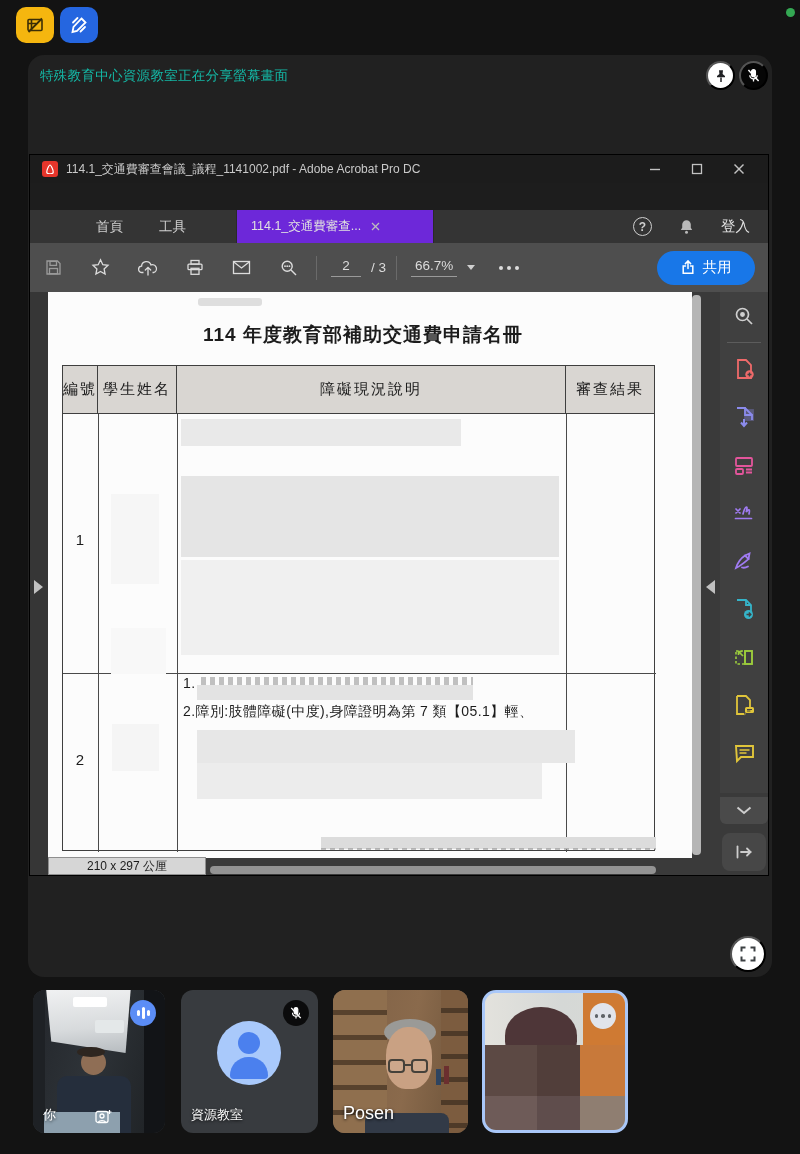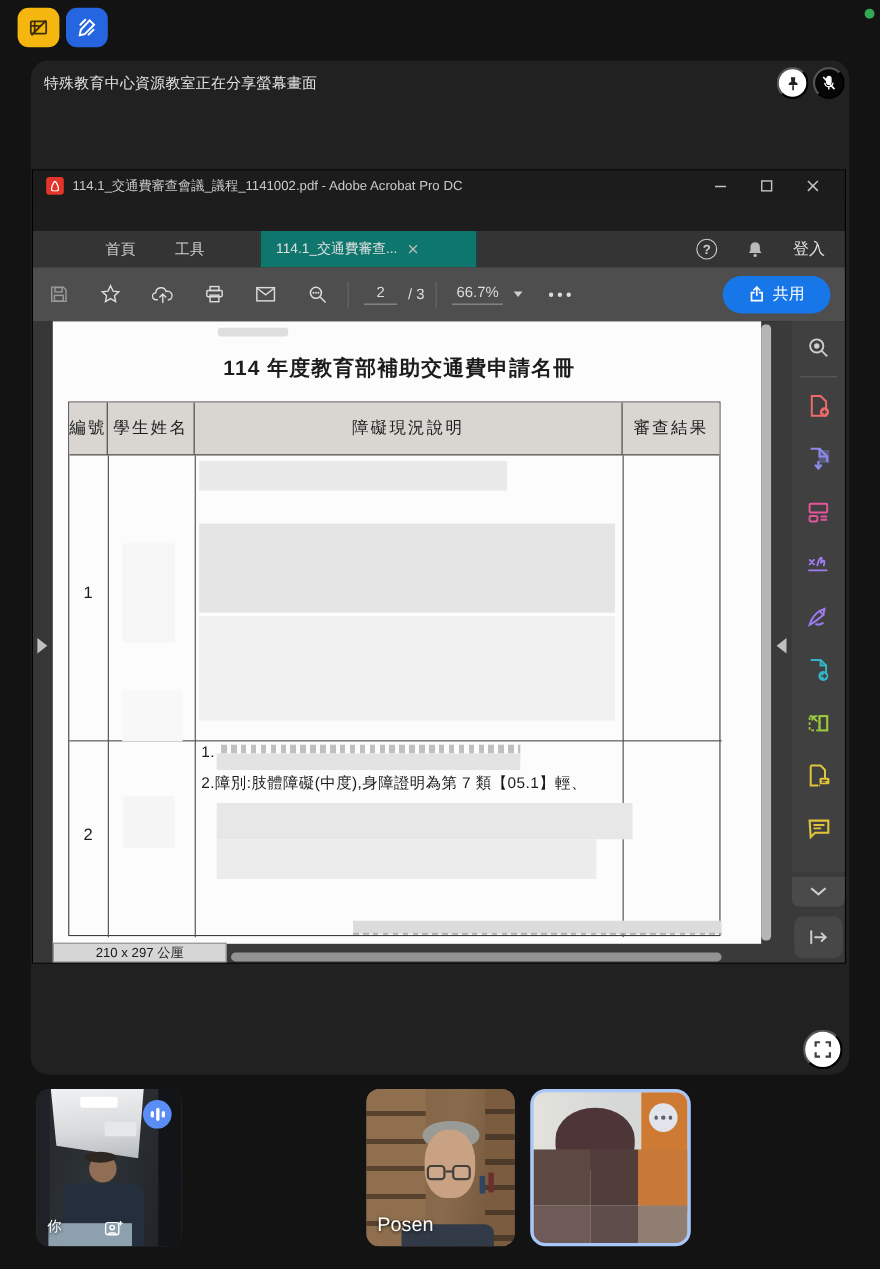--- a/index.html
+++ b/index.html
@@ -15,36 +15,36 @@
   svg{display:block;}
 
   
   .top-btn{width:38px;height:36px;border-radius:10px;display:flex;align-items:center;justify-content:center;border:none;cursor:pointer;}
   .top-btn.yellow{left:16px;top:7px;background:var(--yellow-button);}
   .top-btn.blue{left:60px;top:7px;background:#2566e0;}
   .presence-dot{left:786px;top:8px;width:9px;height:9px;background:#34a853;}
 
   
   .share-panel{left:28px;top:55px;width:744px;height:922px;background:#212121;border-radius:16px;}
-  .banner{left:12px;top:12px;font-size:13.5px;color:#e5e5e5;letter-spacing:.3px;}
+  .banner{left:12px;top:12px;font-size:13.5px;color:#14b8a6;letter-spacing:.3px;}
   .pin-btn{left:678px;top:6px;width:29px;height:29px;background:#fff;display:flex;align-items:center;justify-content:center;}
   .micoff-top{left:711px;top:6px;width:29px;height:29px;background:#060606;display:flex;align-items:center;justify-content:center;}
   .fullscreen-btn{left:702px;top:881px;width:36px;height:36px;background:#fff;display:flex;align-items:center;justify-content:center;}
 
   
   .acrobat{left:30px;top:155px;width:738px;height:720px;background:#1d1d1d;box-shadow:0 0 0 1px #000;}
   .titlebar{left:0;top:0;width:738px;height:28px;background:#1c1c1c;display:flex;align-items:center;padding:0 8px 0 12px;color:#c9c9c9;}
   .titlebar .t-title{font-size:12px;margin-left:8px;white-space:nowrap;}
   .win-controls{margin-left:auto;display:flex;}
   .win-btn{width:42px;height:26px;display:flex;align-items:center;justify-content:center;color:#c2c2c2;}
   .pdf-badge{width:16px;height:16px;border-radius:3px;background:#e5352b;display:flex;align-items:center;justify-content:center;}
   .menubar{left:0;top:28px;width:738px;height:27px;background:#1c1c1c;display:flex;align-items:center;gap:24px;padding-left:14px;color:#d6d6d6;font-size:12.5px;}
   .tabbar{left:0;top:55px;width:738px;height:33px;background:#343434;display:flex;align-items:stretch;color:#d0d0d0;font-size:13.5px;padding-left:48px;}
   .tab-plain{display:flex;align-items:center;padding:0 18px;}
-  .tab-doc{display:flex;align-items:center;gap:10px;background:#0f766e;border-left:1px solid #2a2a2a;border-right:1px solid #2a2a2a;padding:0 14px;margin-left:32px;width:198px;font-size:12.5px;color:#e0e0e0;}
+  .tab-doc{display:flex;align-items:center;gap:10px;background:#6d28d9;border-left:1px solid #2a2a2a;border-right:1px solid #2a2a2a;padding:0 14px;margin-left:32px;width:198px;font-size:12.5px;color:#e0e0e0;}
   .tab-doc .lbl{white-space:nowrap;overflow:hidden;}
   .tab-right{margin-left:auto;display:flex;align-items:center;gap:26px;padding-right:18px;}
   .help-circle{width:19px;height:19px;border:1.6px solid #cfcfcf;border-radius:50%;color:#cfcfcf;font-size:12px;display:flex;align-items:center;justify-content:center;font-weight:bold;}
   .signin{font-size:14.5px;color:#e3e3e3;}
   .toolbar{left:0;top:88px;width:738px;height:49px;background:#4e4e4e;display:flex;align-items:center;color:#dcdcdc;}
   .tb-ico{width:47px;height:49px;display:flex;align-items:center;justify-content:center;}
   .tb-sep{width:1px;height:24px;background:#6a6a6a;margin:0 4px;}
   .page-box{display:flex;align-items:center;margin:0 6px 0 10px;}
   .page-input{width:30px;text-align:center;font-size:13.5px;border-bottom:1px solid #9a9a9a;padding-bottom:3px;}
   .page-total{font-size:13.5px;margin-left:10px;}
@@ -473,20 +473,36 @@
           <g fill="none" stroke="#fff" stroke-width="1.3">
             <rect x="1" y="2.5" width="12" height="11" rx="2"></rect>
             <circle cx="7" cy="7" r="2"></circle>
             <path d="M3.5 13c.8-1.8 6.2-1.8 7 0"></path>
             <path d="M14.5 1v4M12.5 3h4" stroke-width="1.2"></path>
           </g>
         </svg>
     </span>
   </div>
 
+  <div class="abs tile" style="left:181px;width:137px;">
+    <span class="badge mic-badge">
+      <svg width="14" height="14" viewBox="0 0 15 15">
+          <g stroke="#fff" stroke-width="1.3" fill="none">
+            <rect x="5.6" y="1.6" width="3.8" height="7" rx="1.9" fill="#fff"></rect>
+            <path d="M3.8 7.2a3.7 3.7 0 0 0 7.4 0M7.5 11v2.4"></path>
+            <line x1="2.4" y1="2" x2="12.6" y2="13" stroke-width="1.5"></line>
+          </g>
+        </svg>
+    </span>
+    <span class="avatar">
+        <span class="head"></span>
+        <span class="body"></span>
+      </span>
+    <span class="tile-label">資源教室</span>
+  </div>
 
   <div class="abs tile" style="left:333px;width:135px;">
     <div style="position:absolute;inset:0;">
       <div style="position:absolute;inset:0;background:linear-gradient(100deg,#7e6045 0%,#8a6a4c 55%,#6a5138 100%);"></div>
       <div style="position:absolute;left:0;top:0;width:40%;height:100%;background:repeating-linear-gradient(180deg,#8f6f4e 0,#8f6f4e 20px,#58422d 20px,#58422d 25px);"></div>
       <div style="position:absolute;right:0;top:0;width:20%;height:100%;background:repeating-linear-gradient(180deg,#7c5c3f 0,#7c5c3f 18px,#4e3a28 18px,#4e3a28 23px);"></div>
       <div style="position:absolute;left:76%;top:55%;width:5px;height:16px;background:#2e4460;"></div>
       <div style="position:absolute;left:82%;top:53%;width:5px;height:18px;background:#6b2f2f;"></div>
       <div style="position:absolute;left:38%;top:20%;width:52px;height:26px;border-radius:50%;background:#9a9a97;"></div>
       <div style="position:absolute;left:39%;top:26%;width:46px;height:62px;border-radius:46% 46% 42% 42%;background:#c9a183;"></div>

